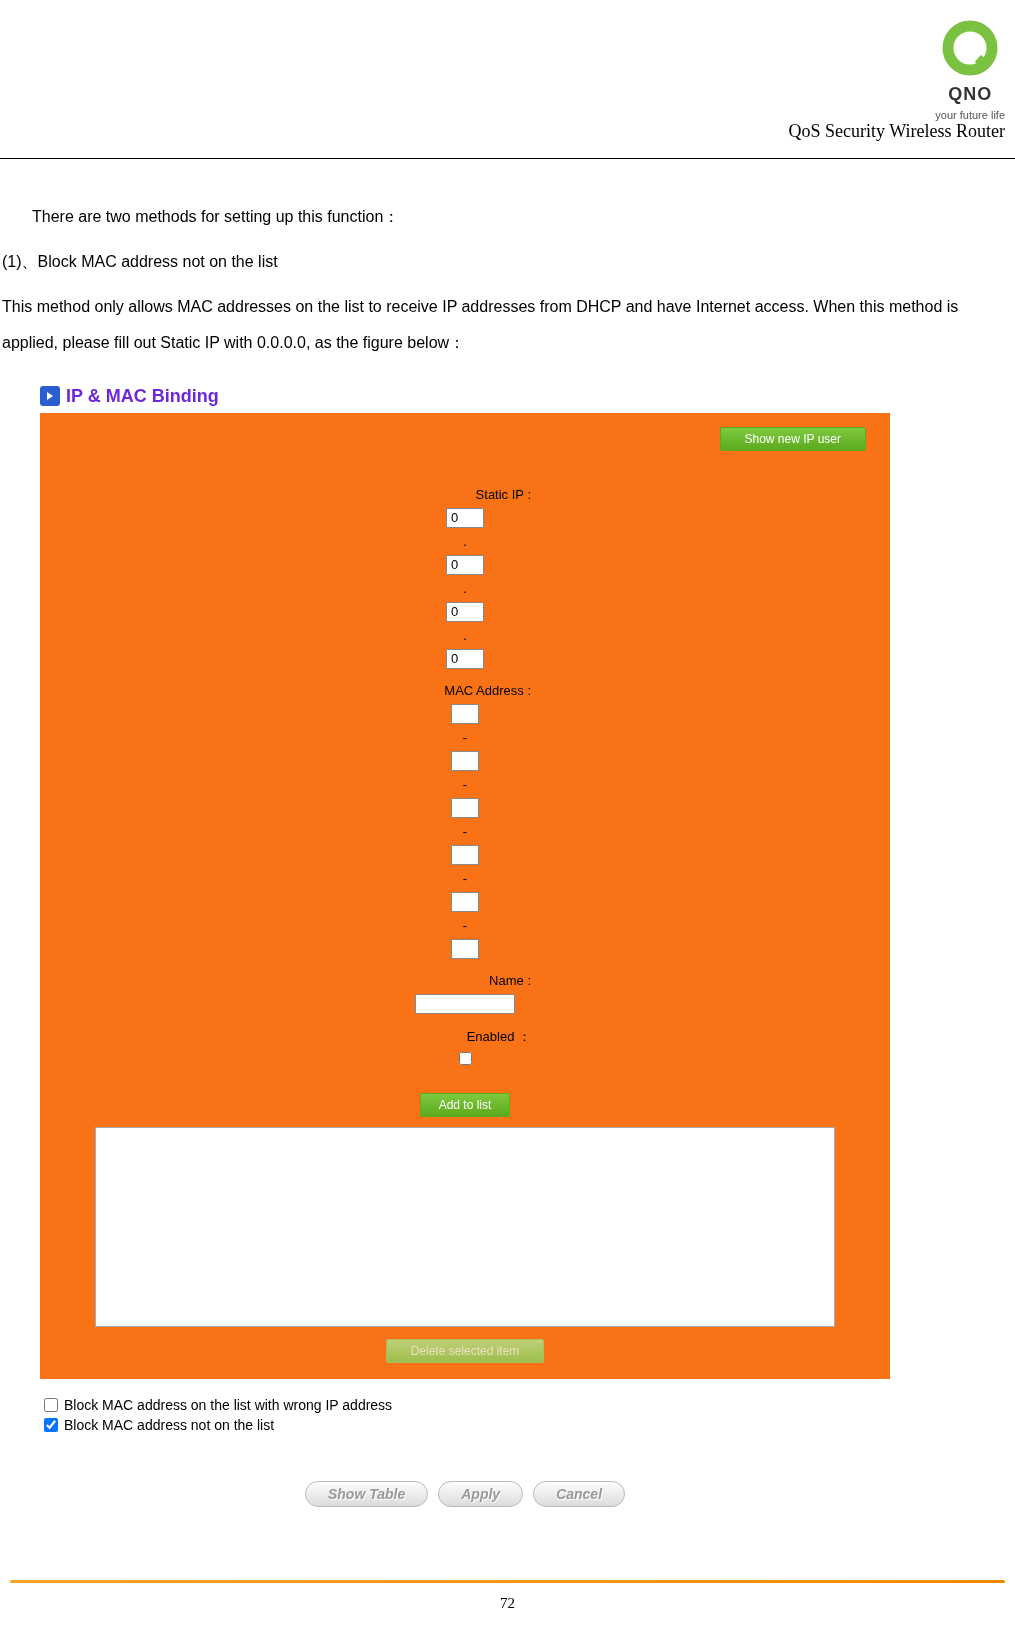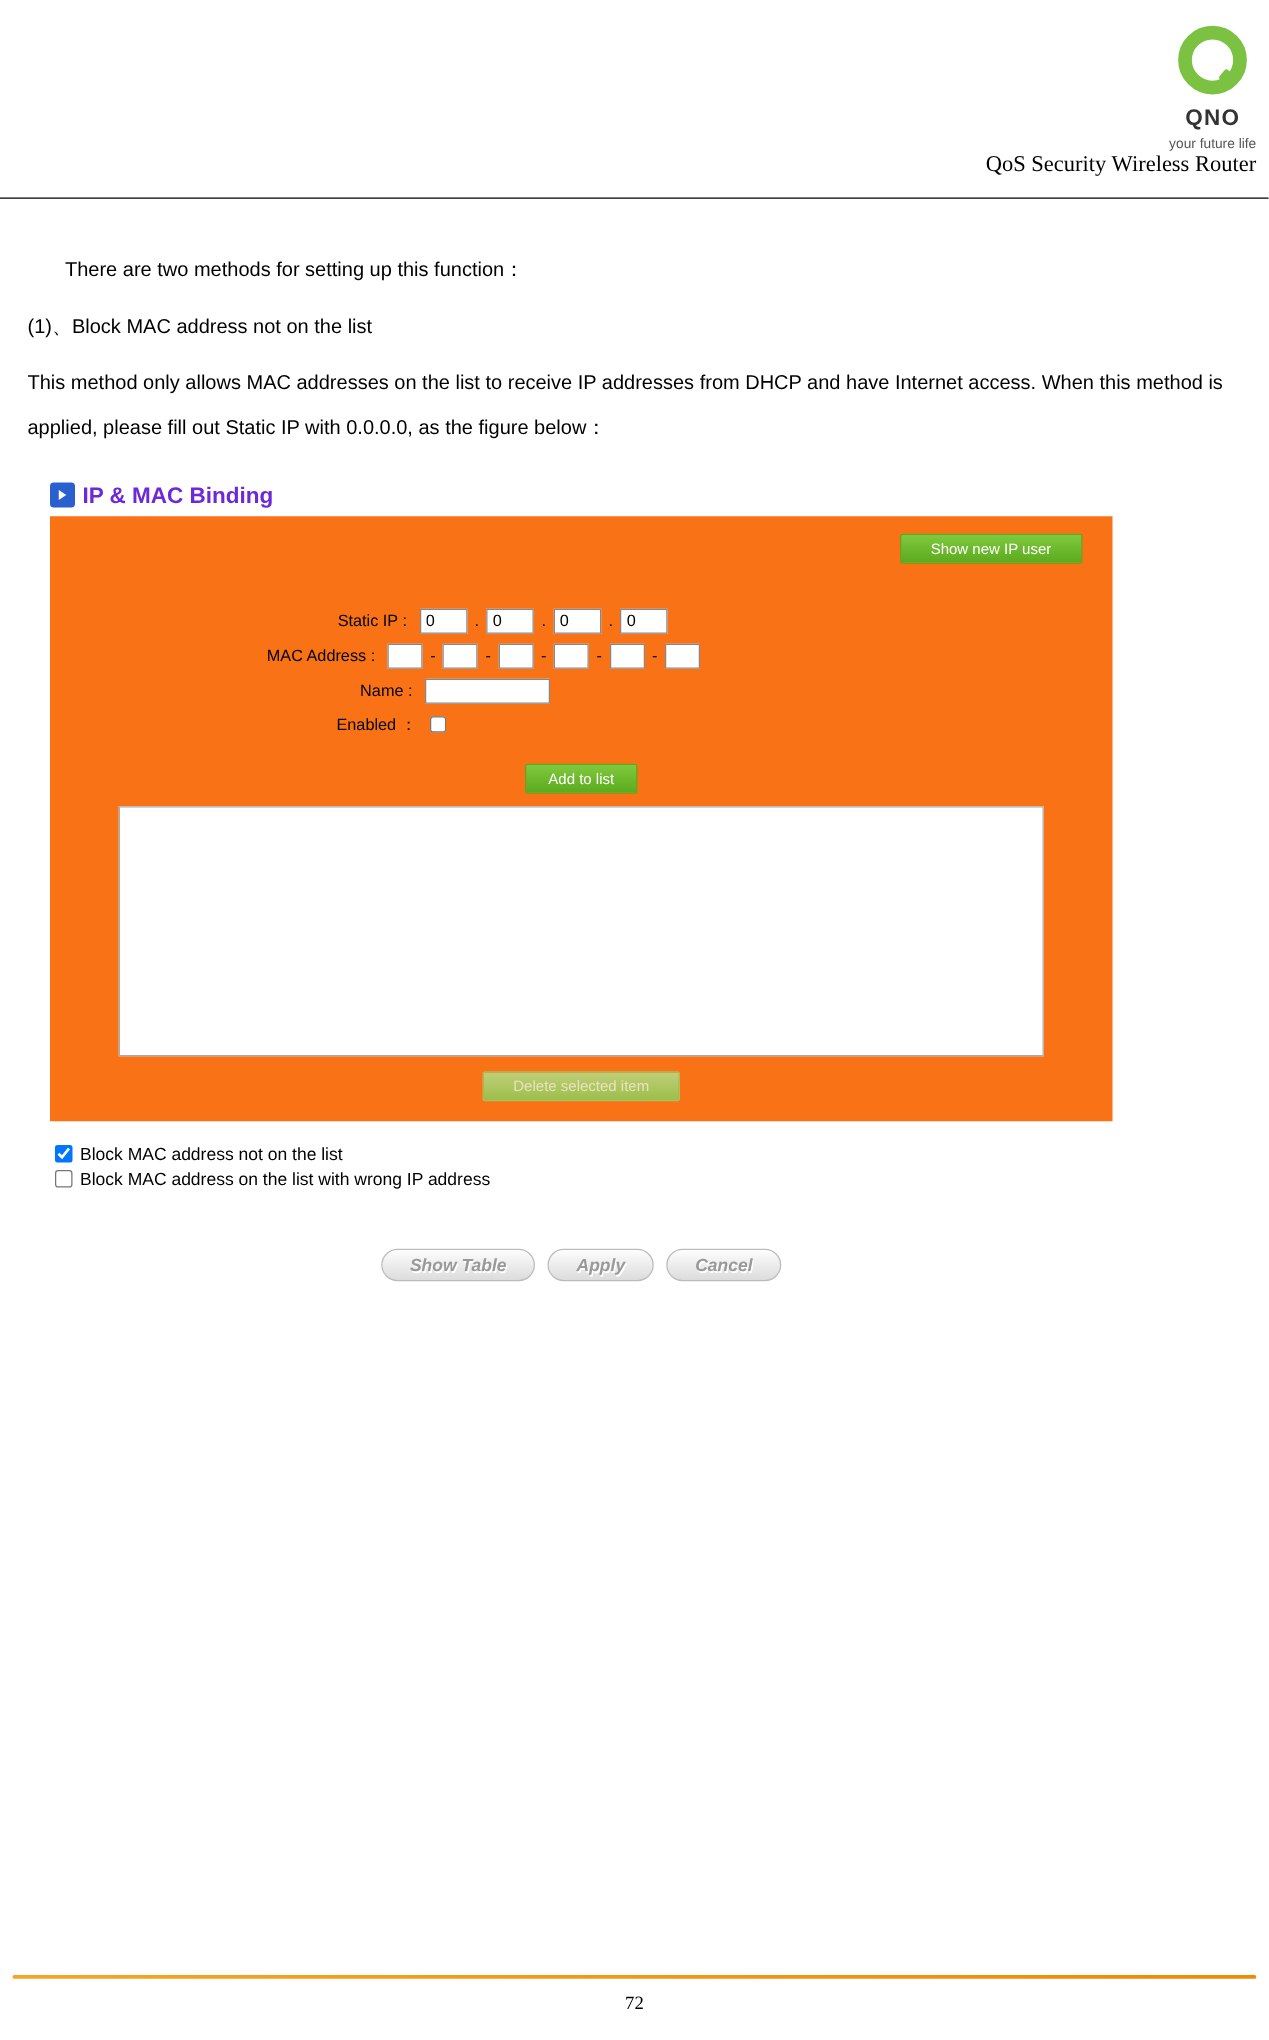--- a/index.html
+++ b/index.html
@@ -41,21 +41,21 @@
       font-size: 11px;
       color: #555;
     }
     .doc-title {
       font-family: "Times New Roman", serif;
       font-size: 18px;
       color: #000;
       padding-bottom: 6px;
     }
     .body-text {
-      padding: 40px 10px 0 22px;
+      padding: 40px 10px 0 2px;
       font-size: 16px;
       line-height: 2.2;
       color: #000;
     }
     .body-text p { margin-bottom: 10px; }
     .indent { text-indent: 30px; }
     .section-title { margin-top: 10px; }
     .screenshot-panel {
       margin: 20px 10px 0 40px;
       width: 850px;
@@ -105,20 +105,21 @@
       padding-bottom: 12px;
     }
     .form-row {
       display: flex;
       align-items: center;
       justify-content: center;
       gap: 6px;
       padding: 4px 0;
       font-size: 13px;
       color: #000;
+      flex-direction: column;
     }
     .form-row label {
       width: 140px;
       text-align: right;
       padding-right: 4px;
     }
     .form-row input[type="text"] {
       height: 20px;
       border: 1px solid #888;
       padding: 0 4px;
@@ -279,26 +280,26 @@
 
     <button class="add-btn">Add to list</button>
 
     <div class="list-box"></div>
 
     <button class="delete-btn">Delete selected item</button>
   </div>
 
   <div class="checkboxes">
     <label>
+      <input type="checkbox" id="cb1" style="">
+      <span>Block MAC address on the list with wrong IP address</span>
+    </label>
+    <label>
       <input type="checkbox" id="cb2" checked="" style="">
       <span>Block MAC address not on the list</span>
-    </label>
-    <label>
-      <input type="checkbox" id="cb1" style="">
-      <span>Block MAC address on the list with wrong IP address</span>
     </label>
   </div>
 
   <div class="bottom-buttons">
     <button class="pill-btn">Show Table</button>
     <button class="pill-btn">Apply</button>
     <button class="pill-btn">Cancel</button>
   </div>
 </div>
 

